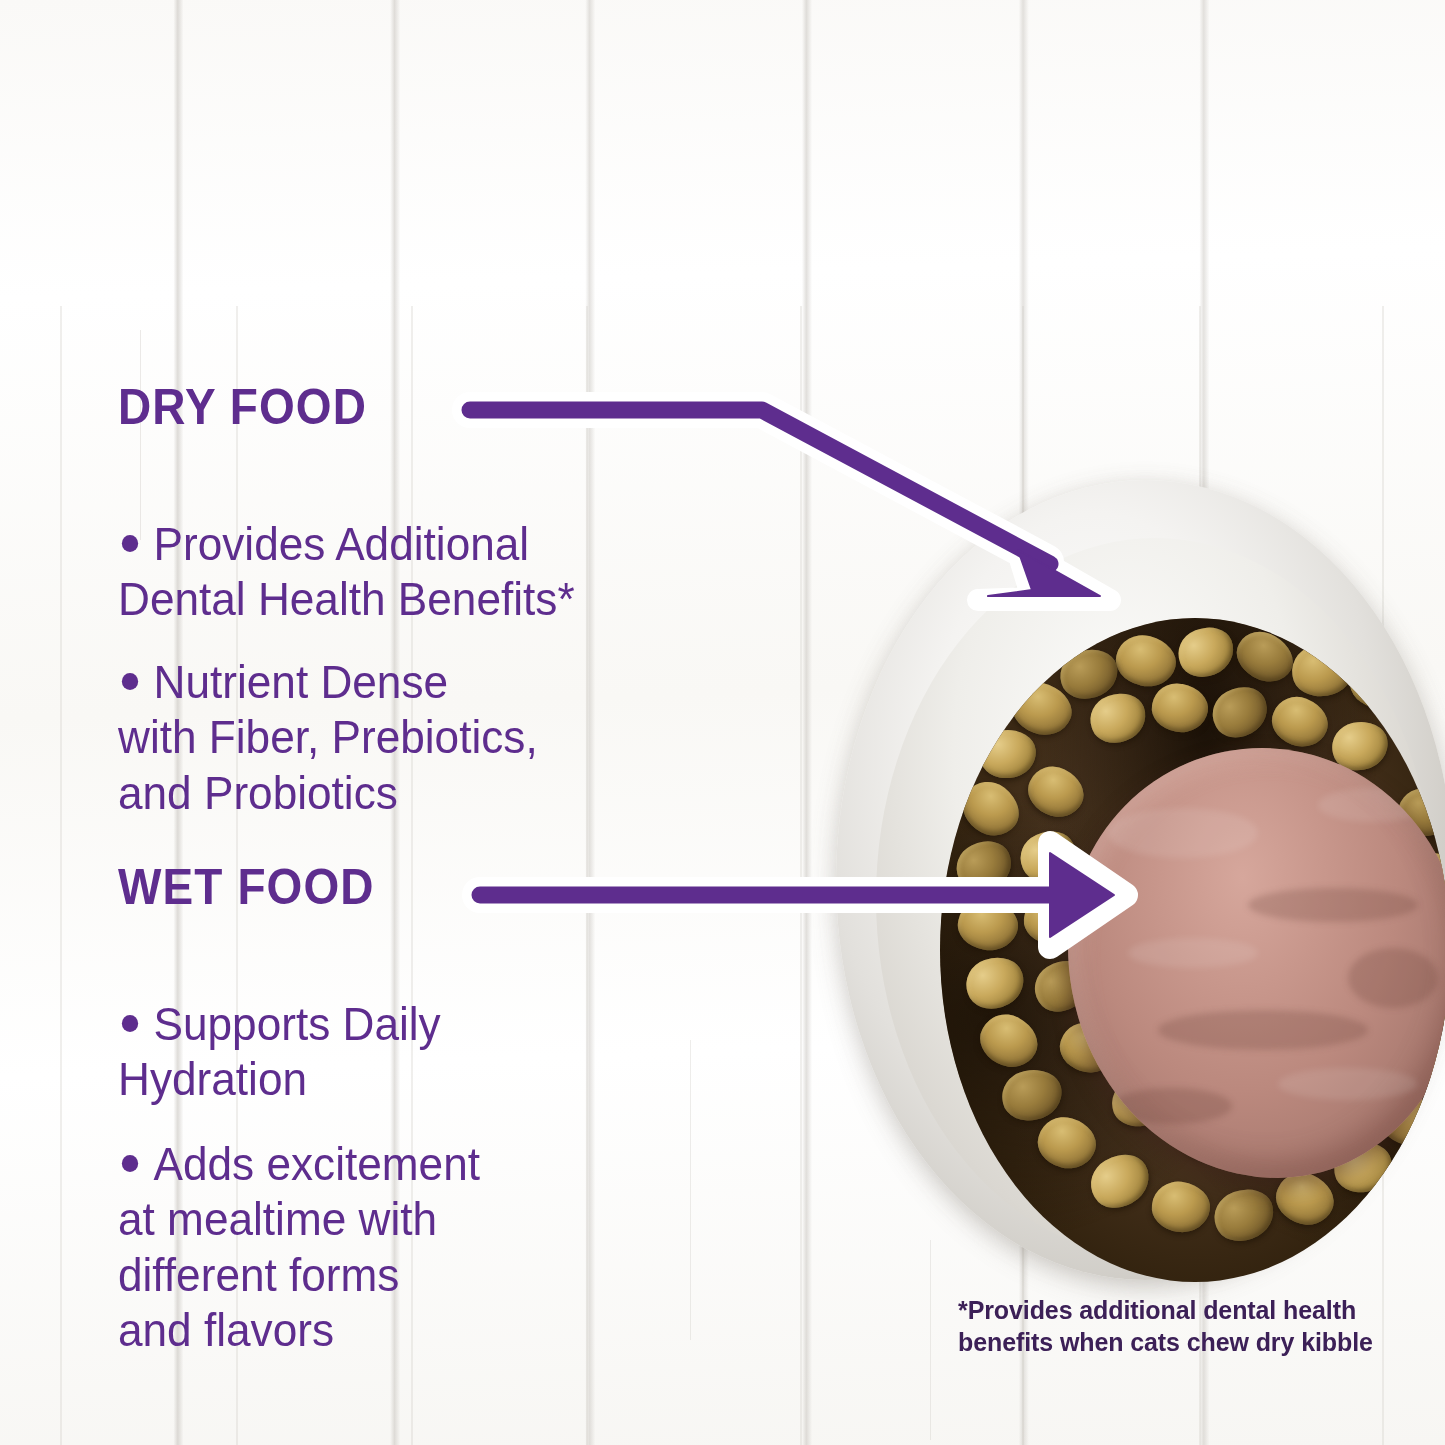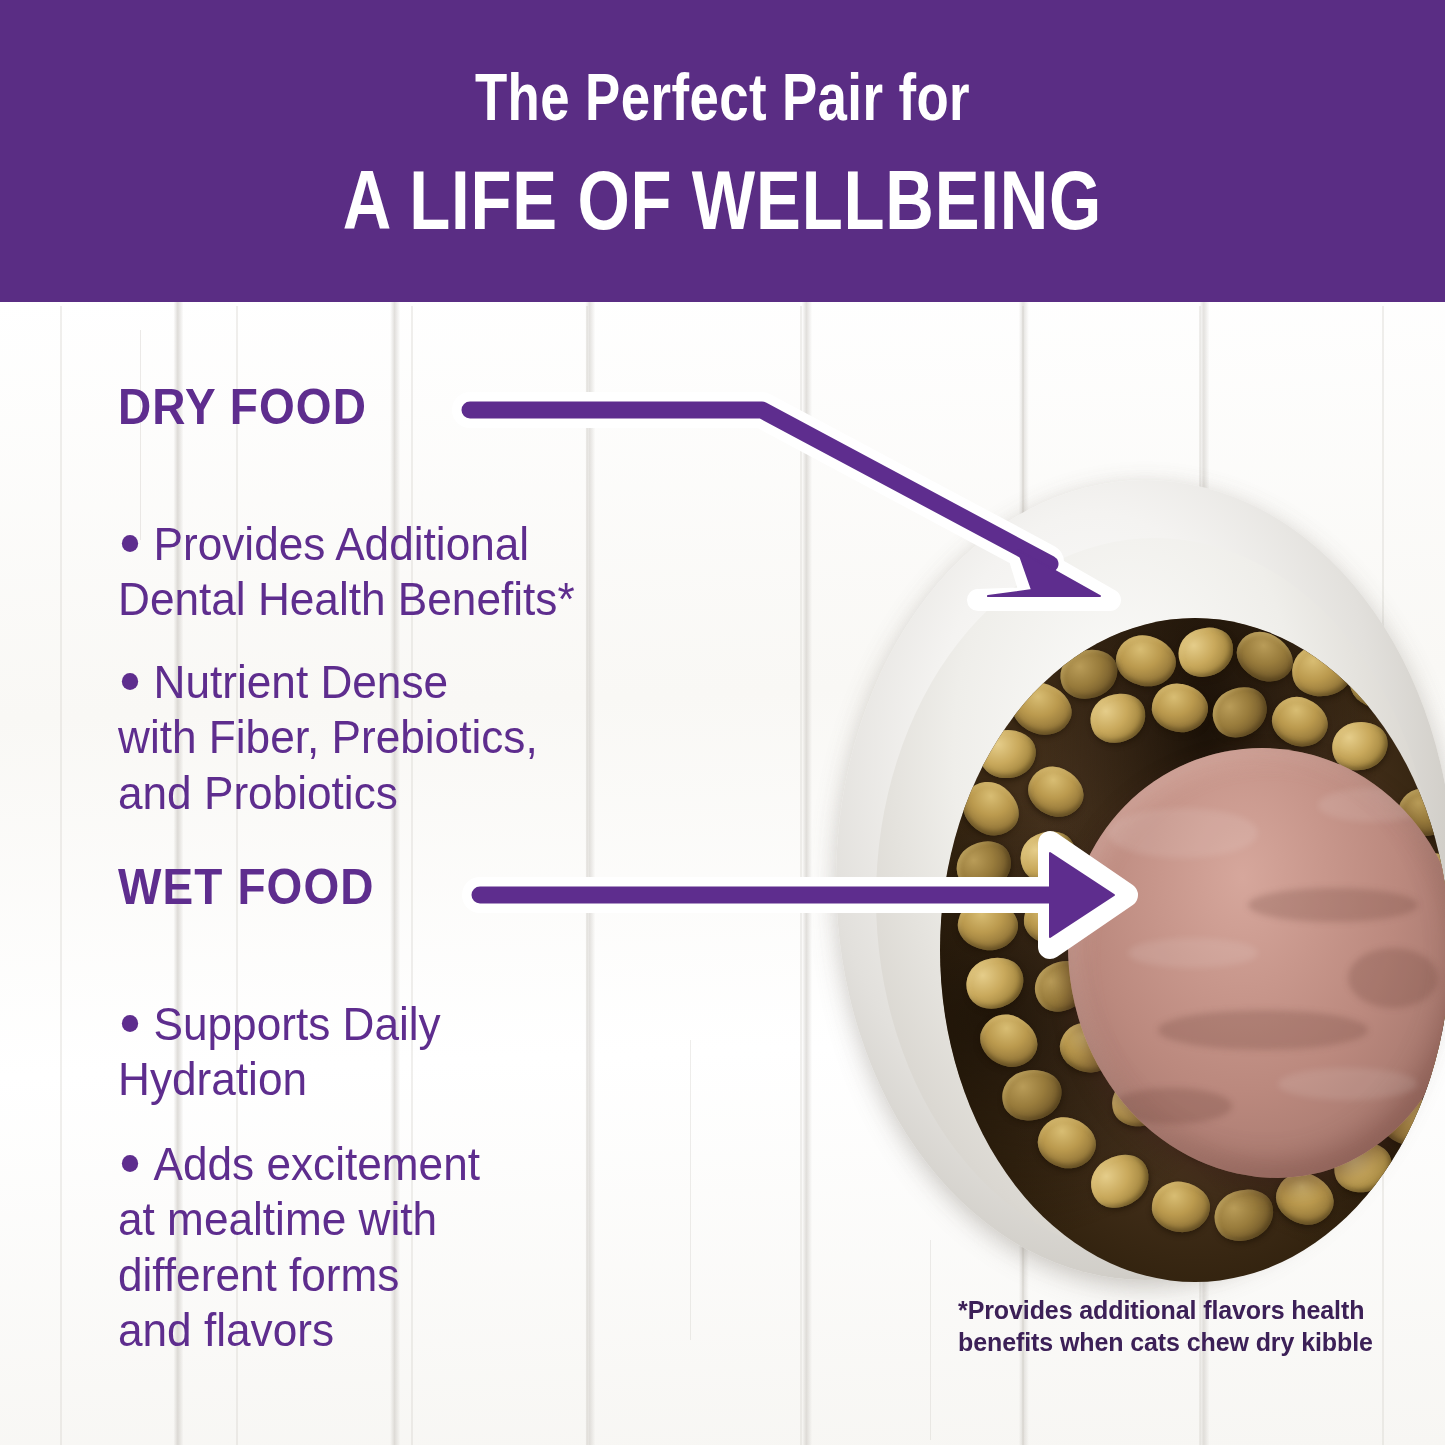--- a/index.html
+++ b/index.html
@@ -268,24 +268,20 @@
   <div class="grain" style="left:411px; top:306px; width:2px;  height:1139px;"></div>
   <div class="grain" style="left:586px; top:306px; width:2px;  height:1139px;"></div>
   <div class="grain" style="left:800px; top:306px; width:2px;  height:1139px;"></div>
   <div class="grain" style="left:1022px;top:306px; width:2px;  height:1139px;"></div>
   <div class="grain" style="left:1199px;top:306px; width:2px;  height:1139px;"></div>
   <div class="grain" style="left:1382px;top:306px; width:2px;  height:1139px;"></div>
   <div class="grain" style="left:140px; top:330px; width:1px;  height:210px; background:rgba(200,196,189,0.35);"></div>
   <div class="grain" style="left:690px; top:1040px;width:1px;  height:300px; background:rgba(200,196,189,0.30);"></div>
   <div class="grain" style="left:930px; top:1240px;width:1px;  height:200px; background:rgba(200,196,189,0.30);"></div>
 
-  <div class="header-band">
-    <div class="header-line1">The Perfect Pair for</div>
-    <div class="header-line2">A LIFE OF WELLBEING</div>
-  </div>
 
   <div class="photo-wrap">
     <div class="bowl-shadow"></div>
     <div class="bowl-rim">
       <div class="bowl-rim-inner">
         <div class="bowl-interior">
           <div class="interior-shade"></div>
 
           <div class="kibble" style="left:176px; top:18px;  width:60px; height:50px; transform:rotate(14deg);"></div>
           <div class="kibble light" style="left:238px; top:10px;  width:56px; height:48px; transform:rotate(-22deg);"></div>
@@ -377,16 +373,16 @@
     <span class="bullet-dot"></span><span>Supports Daily
 Hydration</span>
   </div>
   <div class="bullet-block" id="blk-4">
     <span class="bullet-dot"></span><span>Adds excitement
 at mealtime with
 different forms
 and flavors</span>
   </div>
 
-  <div class="footnote">*Provides additional flavors health
+  <div class="footnote">*Provides additional dental health
 benefits when cats chew dry kibble</div>
 
 </div>
 
 </body></html>

